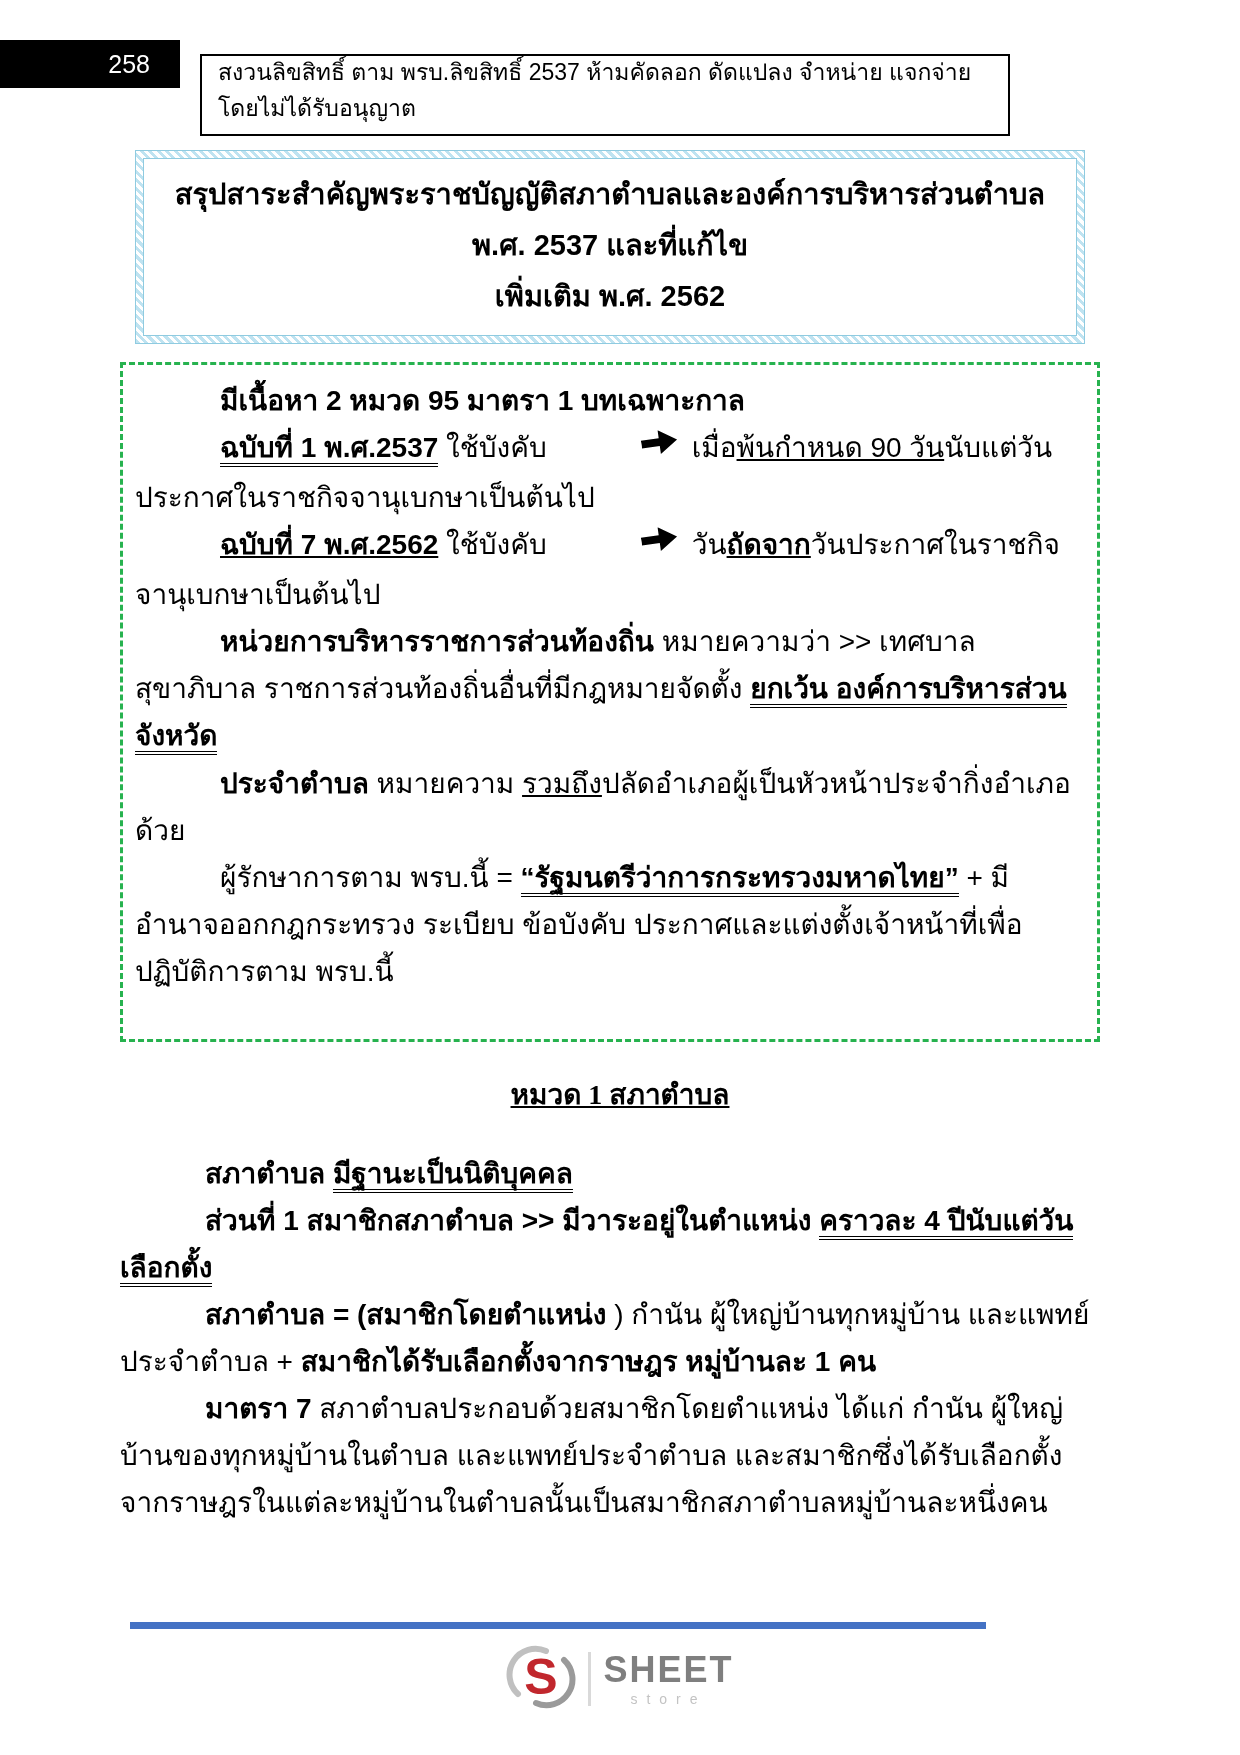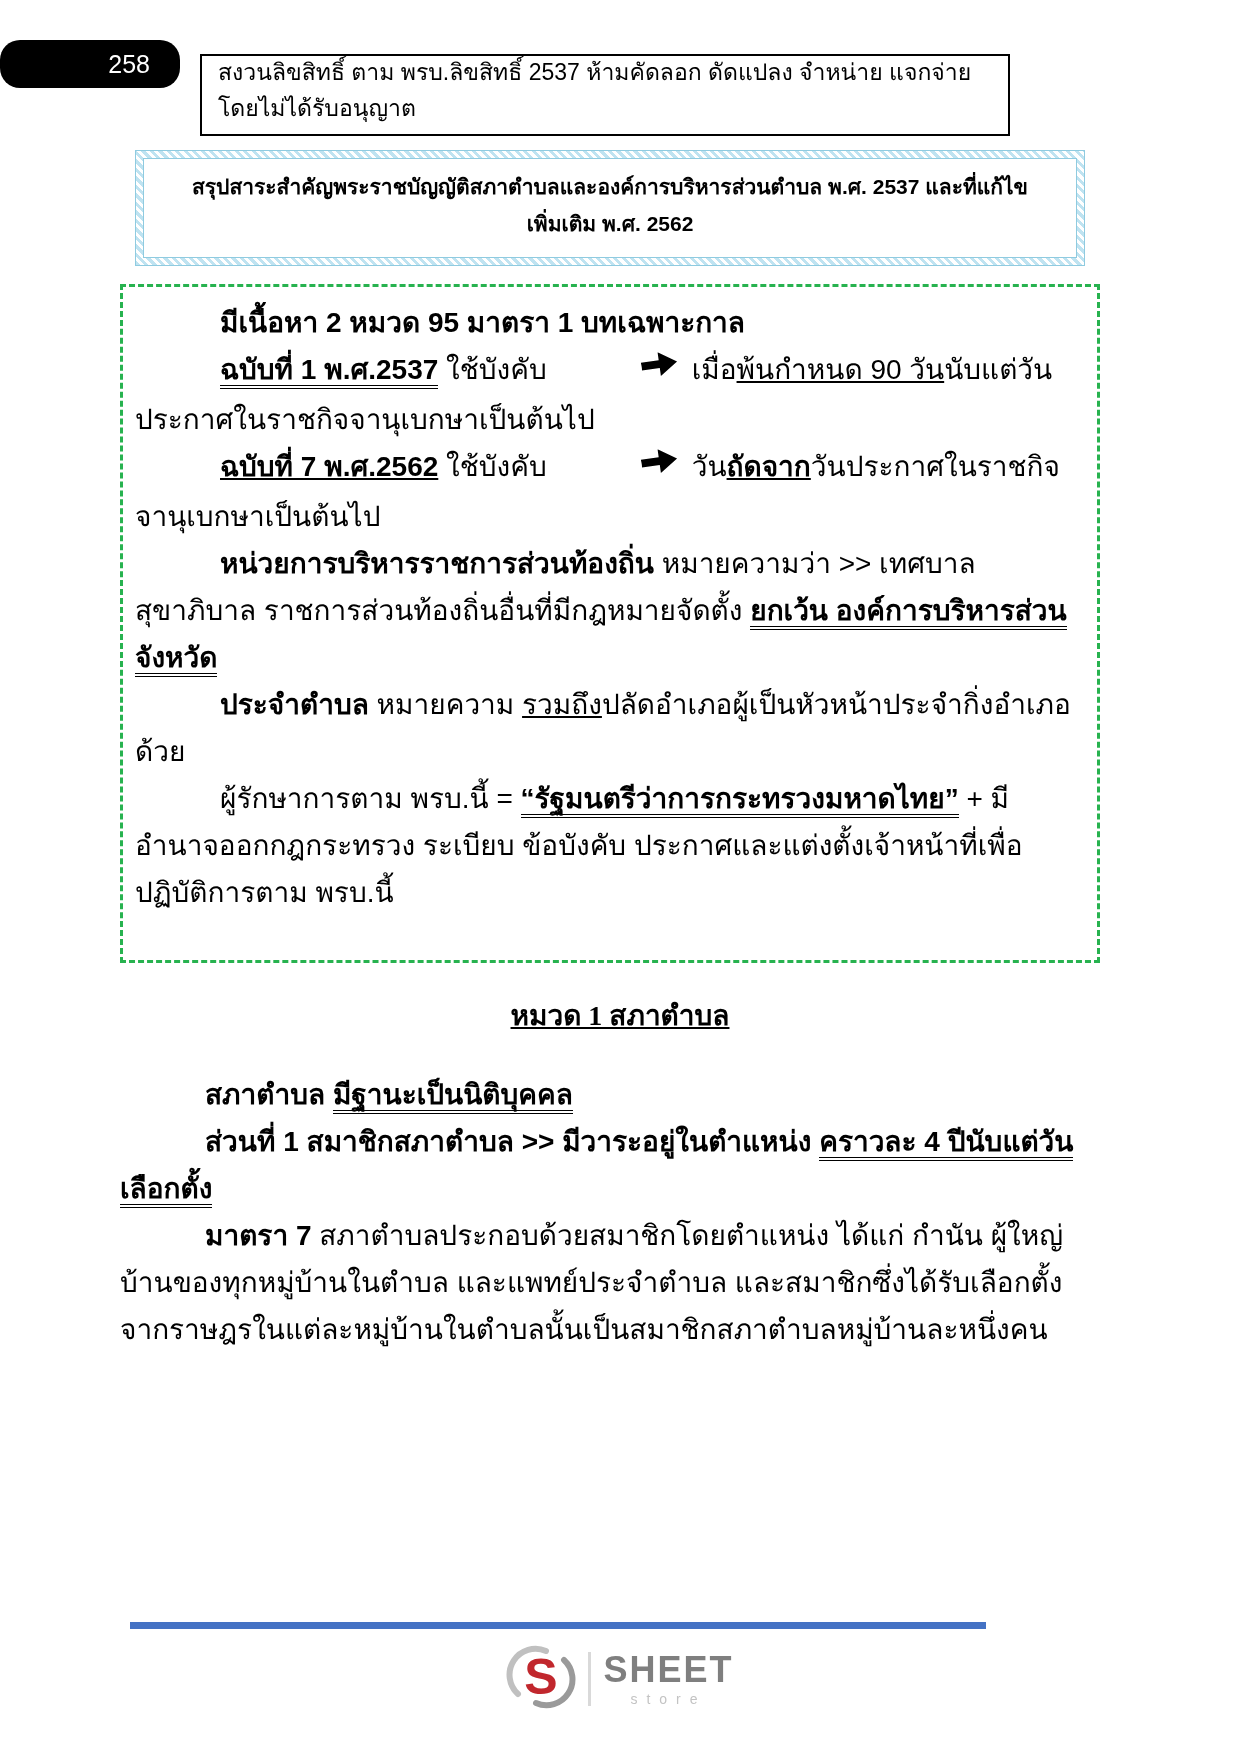--- a/index.html
+++ b/index.html
@@ -11,41 +11,40 @@
     color:#000; overflow: hidden;
   }
   
   .topbar { position: relative; height: 150px; }
   .pagenum-box {
     position: absolute; left: 0; top: 40px;
     width: 180px; height: 48px; background:#000;
     color:#fff; font-size: 25px;
     display:flex; align-items:center; justify-content:flex-end;
     padding-right: 30px;
-    border-radius: 20px;
   }
   .copyright-box {
     position:absolute; left: 200px; top: 54px;
     width: 810px; height: 82px;
     border: 2px solid #000;
     display:flex; align-items:center;
     padding: 0 24px 10px 16px;
     font-size: 23px;
   }
   
   .title-box-outer {
     margin-left: 135px; width: 950px;
     background: repeating-linear-gradient(45deg,#bfe3f1 0 3px,#ffffff 3px 6px);
     border: 1px solid #8fcbe0;
     padding: 7px;
   }
   .title-box-inner {
     background:#fff; border: 1px solid #8fcbe0;
     padding: 10px 18px 14px 18px;
-    text-align:center; font-weight:bold; font-size: 21px;
+    text-align:center; font-weight:bold; font-size: 29px;
     line-height: 1.75;
   }
   
   .summary-box {
     margin: 18px 140px 0 120px;
     border: 3px dashed #27b24f;
     padding: 12px 14px 44px 12px;
     font-size: 28px; line-height: 1.68;
   }
   .para { text-indent: 85px; }
@@ -110,20 +109,21 @@
   <p class="para"><span>ผู้รักษาการตาม พรบ.นี้  = </span><span class="uu">“รัฐมนตรีว่าการกระทรวงมหาดไทย”</span><span> + มีอำนาจออกกฎกระทรวง ระเบียบ ข้อบังคับ ประกาศและแต่งตั้งเจ้าหน้าที่เพื่อปฏิบัติการตาม พรบ.นี้</span></p>
 </div>
 
 <div class="section-heading">
   <span>หมวด 1 สภาตำบล</span>
 </div>
 
 <div class="body-text">
   <p class="para"><span class="b">สภาตำบล </span><span class="uu">มีฐานะเป็นนิติบุคคล</span></p>
   <p class="para"><span class="b">ส่วนที่ 1 สมาชิกสภาตำบล  &gt;&gt; มีวาระอยู่ในตำแหน่ง </span><span class="uu">คราวละ 4 ปีนับแต่วันเลือกตั้ง</span></p>
+  <p class="para"><span class="b">สภาตำบล = (สมาชิกโดยตำแหน่ง</span><span> ) กำนัน ผู้ใหญ่บ้านทุกหมู่บ้าน และแพทย์ประจำตำบล + </span><span class="b">สมาชิกได้รับเลือกตั้งจากราษฎร หมู่บ้านละ 1 คน</span></p>
   <p class="para"><span class="b">มาตรา 7</span><span> สภาตำบลประกอบด้วยสมาชิกโดยตำแหน่ง ได้แก่ กำนัน ผู้ใหญ่บ้านของทุกหมู่บ้านในตำบล และแพทย์ประจำตำบล และสมาชิกซึ่งได้รับเลือกตั้งจากราษฎรในแต่ละหมู่บ้านในตำบลนั้นเป็นสมาชิกสภาตำบลหมู่บ้านละหนึ่งคน</span></p>
 
 </div>
 
 <div class="footer-rule"></div>
 <div class="footer-logo">
   <span>
     <svg width="70" height="70" viewBox="0 0 70 70">
       <path d="M12 52 A 26 26 0 0 1 40 9" stroke="#c0c0c0" stroke-width="6" fill="none" stroke-linecap="round"></path>
       <path d="M58 18 A 26 26 0 0 1 30 61" stroke="#9a9a9a" stroke-width="6" fill="none" stroke-linecap="round"></path>

